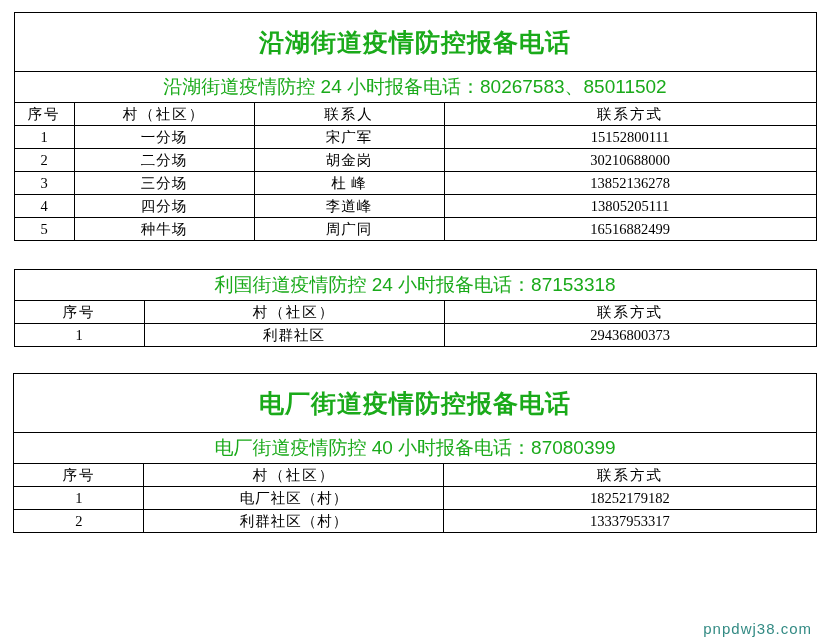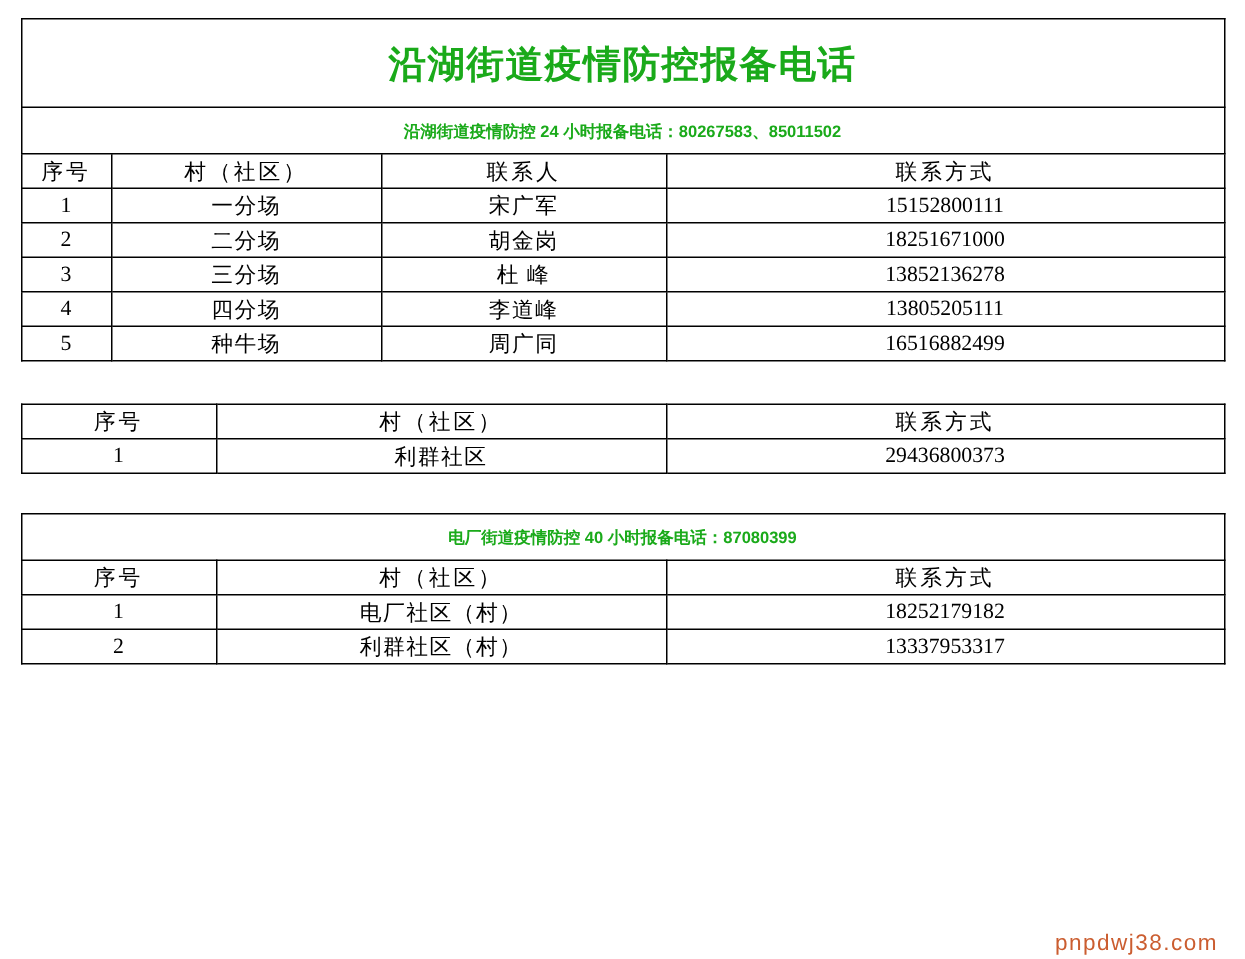--- a/index.html
+++ b/index.html
@@ -37,22 +37,22 @@
     height: 58px;
     font-family: "Liberation Sans", "DejaVu Sans", sans-serif;
     font-weight: bold;
     font-size: 25px;
     color: #1aaa1a;
     letter-spacing: 1px;
   }
   .subtitle-cell {
     height: 30px;
     font-family: "Liberation Sans", "DejaVu Sans", sans-serif;
-    font-weight: bold;
-    font-size: 11px;
+    font-weight: normal;
+    font-size: 19px;
     color: #1aaa1a;
     letter-spacing: 0px;
   }
   .hdr-cell {
     height: 22px;
     font-weight: normal;
     font-size: 14.5px;
     letter-spacing: 2px;
   }
   .data-cell {
@@ -71,21 +71,21 @@
   }
   .top-gap {
     height: 12px;
   }
   .watermark {
     position: absolute;
     right: 18px;
     bottom: 2px;
     font-family: "Liberation Sans", "DejaVu Sans", sans-serif;
     font-size: 15px;
-    color: #c2410c;
+    color: #0f766e;
     opacity: 0.85;
     letter-spacing: 1px;
     pointer-events: none;
   }
 </style>
 </head>
 <body>
 
 <div class="page">
 
@@ -114,21 +114,21 @@
       <tr>
         <td class="data-cell num">1</td>
         <td class="data-cell">一分场</td>
         <td class="data-cell">宋广军</td>
         <td class="data-cell num">15152800111</td>
       </tr>
       <tr>
         <td class="data-cell num">2</td>
         <td class="data-cell">二分场</td>
         <td class="data-cell">胡金岗</td>
-        <td class="data-cell num">18251671000</td>
+        <td class="data-cell num">30210688000</td>
       </tr>
       <tr>
         <td class="data-cell num">3</td>
         <td class="data-cell">三分场</td>
         <td class="data-cell">杜 峰</td>
         <td class="data-cell num">13852136278</td>
       </tr>
       <tr>
         <td class="data-cell num">4</td>
         <td class="data-cell">四分场</td>
@@ -147,20 +147,23 @@
   <div class="gap"></div>
 
   <table class="block">
     <colgroup>
       <col style="width:130px">
         <col style="width:300px">
         <col style="width:372px">
     </colgroup>
     <tbody>
       <tr>
+        <td class="subtitle-cell" colspan="3">利国街道疫情防控 24 小时报备电话：87153318</td>
+      </tr>
+      <tr>
         <td class="hdr-cell">序号</td>
         <td class="hdr-cell">村（社区）</td>
         <td class="hdr-cell">联系方式</td>
       </tr>
       <tr>
         <td class="data-cell num">1</td>
         <td class="data-cell">利群社区</td>
         <td class="data-cell num">29436800373</td>
       </tr>
     </tbody>
@@ -169,20 +172,23 @@
   <div class="gap-small"></div>
 
   <table class="block">
     <colgroup>
       <col style="width:130px">
         <col style="width:300px">
         <col style="width:372px">
     </colgroup>
     <tbody>
       <tr>
+        <td class="title-cell" colspan="3">电厂街道疫情防控报备电话</td>
+      </tr>
+      <tr>
         <td class="subtitle-cell" colspan="3">电厂街道疫情防控 40 小时报备电话：87080399</td>
       </tr>
       <tr>
         <td class="hdr-cell">序号</td>
         <td class="hdr-cell">村（社区）</td>
         <td class="hdr-cell">联系方式</td>
       </tr>
       <tr>
         <td class="data-cell num">1</td>
         <td class="data-cell">电厂社区（村）</td>

